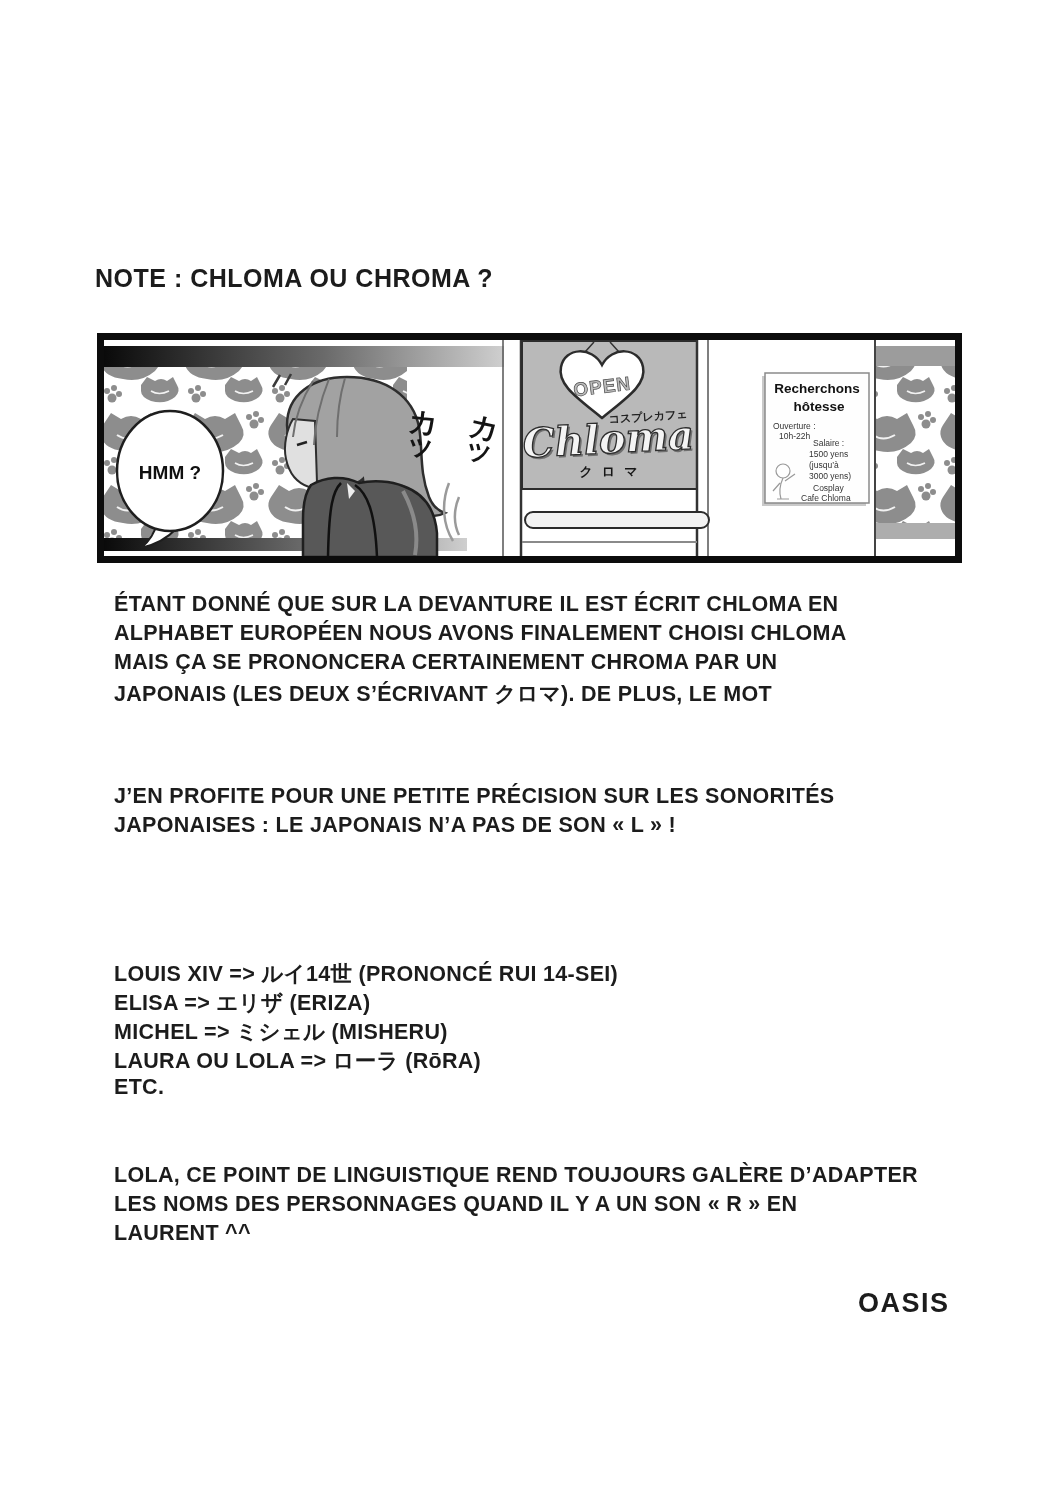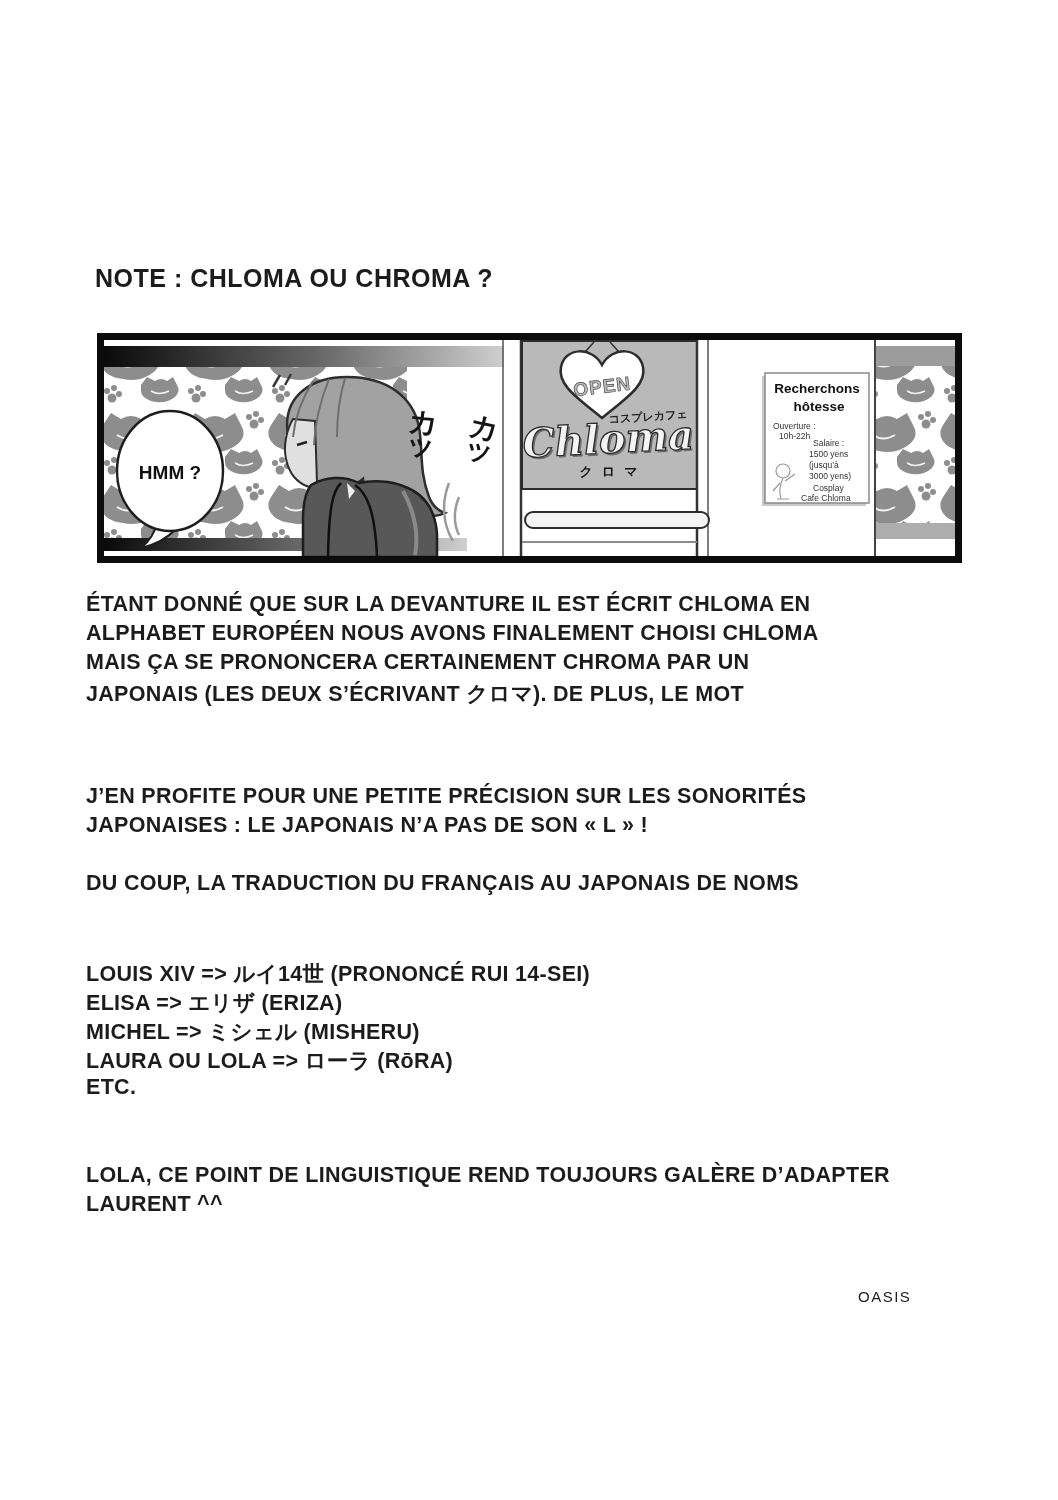--- a/index.html
+++ b/index.html
@@ -2,22 +2,22 @@
 <html><head>
 <meta charset="utf-8">
 <style>
   html,body{margin:0;padding:0;background:#ffffff;}
   .page{position:relative;width:1058px;height:1500px;background:#ffffff;overflow:hidden;
         font-family:"Liberation Sans",sans-serif;color:#1c1c1c;}
   .title{position:absolute;left:85px;top:254px;font-size:25px;font-weight:bold;
          letter-spacing:.5px;margin:10px;white-space:nowrap;}
   .panel{position:absolute;left:97px;top:333px;width:865px;height:230px;}
   .para{position:absolute;left:86px;}
-  .line{height:29px;white-space:nowrap;font-size:21.5px;font-weight:bold;letter-spacing:.3px;}
-  .signature{position:absolute;left:858px;top:1288px;font-size:15px;font-weight:normal;
+  .line{height:29px;white-space:nowrap;font-size:21.5px;font-weight:bold;letter-spacing:.3px;margin-left:28px;}
+  .signature{position:absolute;left:858px;top:1288px;font-size:27px;font-weight:bold;
              letter-spacing:1.5px;}
   
   text{font-family:"Liberation Sans",sans-serif;}
   .bubble-text{font-size:19px;font-weight:bold;fill:#101010;}
   .sfx{font-size:29px;font-weight:bold;fill:#141414;writing-mode:vertical-rl;}
   .open-text{font-size:19px;font-weight:bold;fill:#bcbcbc;stroke:#4a4a4a;stroke-width:.7;letter-spacing:1px;}
   .logo-text{font-family:"DejaVu Serif","Liberation Serif",serif;font-style:italic;font-weight:bold;font-size:40px;}
   .logo-front{fill:#f4f4f4;stroke:#2e2e2e;stroke-width:1.3;}
   .logo-shadow{fill:#6f6f6f;}
   .kana-small{font-size:11px;font-weight:bold;fill:#222;}
@@ -145,31 +145,31 @@
     <div class="line">MAIS ÇA SE PRONONCERA CERTAINEMENT CHROMA PAR UN</div>
     <div class="line">JAPONAIS (LES DEUX S’ÉCRIVANT クロマ). DE PLUS, LE MOT</div>
   </div>
 
   <div class="para" style="top:784px">
     <div class="line">J’EN PROFITE POUR UNE PETITE PRÉCISION SUR LES SONORITÉS</div>
     <div class="line">JAPONAISES : LE JAPONAIS N’A PAS DE SON « L » !</div>
   </div>
 
   <div class="para" style="top:871px">
-    <div class="line">DU COUP, LA TRADUCTION DU FRANÇAIS AU JAPONAIS DE NOMS</div>
   </div>
 
   <div class="para" style="top:959px">
     <div class="line">LOUIS XIV =&gt; ルイ14世 (PRONONCÉ RUI 14-SEI)</div>
     <div class="line">ELISA =&gt; エリザ (ERIZA)</div>
     <div class="line">MICHEL =&gt; ミシェル (MISHERU)</div>
     <div class="line">LAURA OU LOLA =&gt; ローラ (RōRA)</div>
     <div class="line">ETC.</div>
   </div>
 
   <div class="para" style="top:1163px">
     <div class="line">LOLA, CE POINT DE LINGUISTIQUE REND TOUJOURS GALÈRE D’ADAPTER</div>
+    <div class="line">LES NOMS DES PERSONNAGES QUAND IL Y A UN SON « R » EN</div>
     <div class="line">LAURENT ^^</div>
   </div>
 
   <div class="signature">OASIS</div>
 
 </div>
 
 </body></html>

